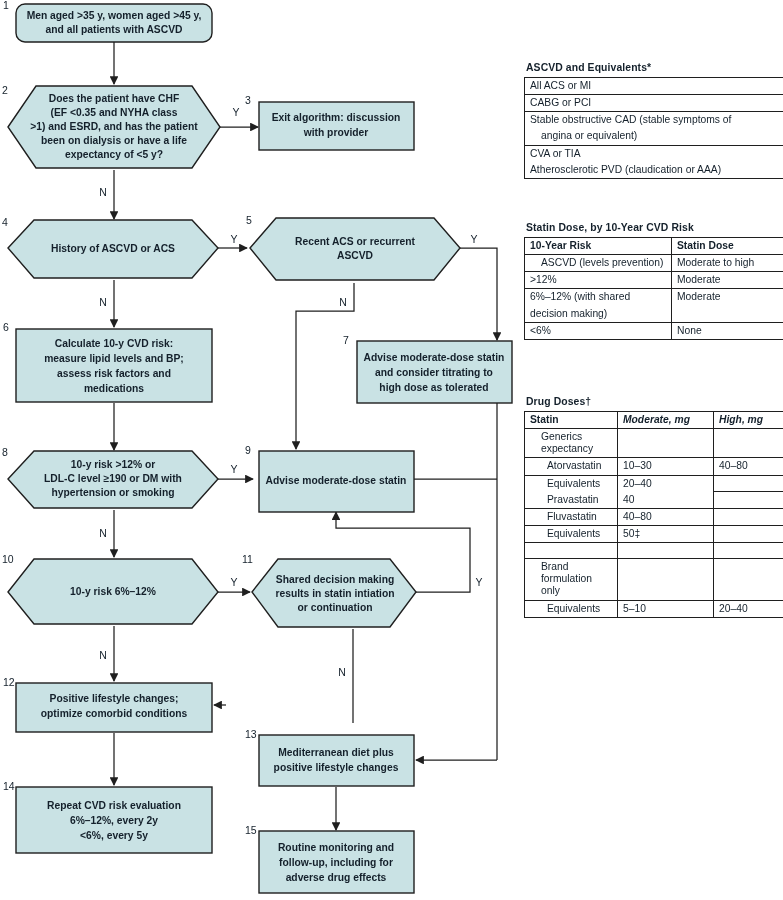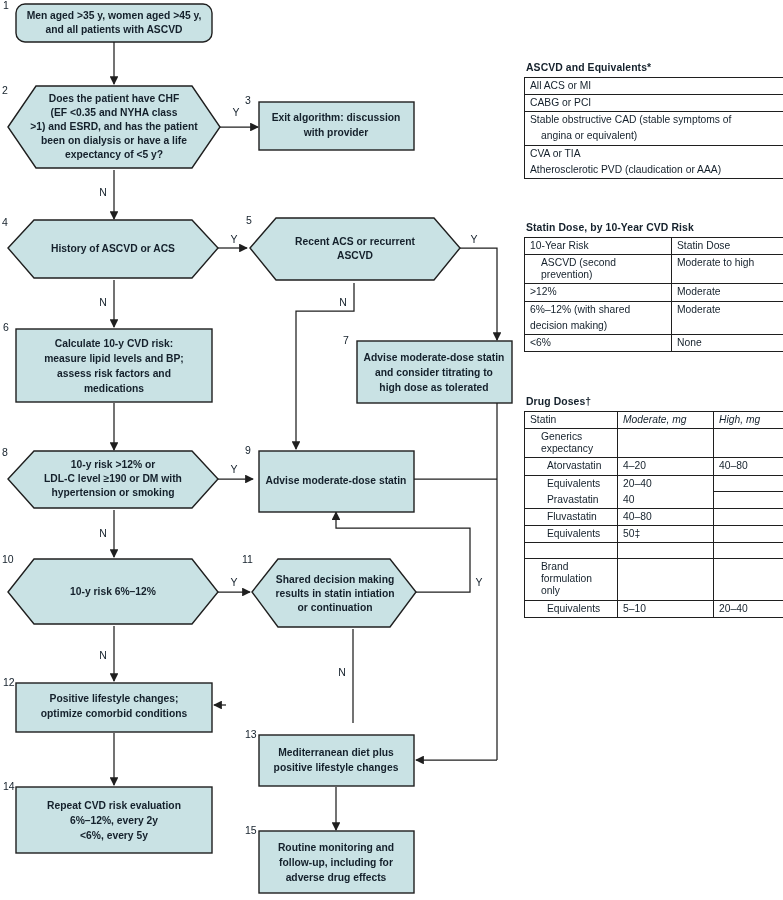--- a/index.html
+++ b/index.html
@@ -77,21 +77,21 @@
     table-layout: fixed;
   }
   table.kt td, table.kt th {
     border: 1px solid #1f1f1f;
     padding: 2px 4px 2px 5px;
     text-align: left;
     vertical-align: top;
     font-weight: normal;
     line-height: 1.18;
   }
-  table.kt th { font-weight: normal; }
+  table.kt th { font-weight: bold; }
   
   #ascvd-table td { border-left: 1px solid #1f1f1f; border-right: 1px solid #1f1f1f; }
   .indent-1 { padding-left: 16px !important; }
   .indent-2 { padding-left: 22px !important; }
   .no-top-border { border-top: none !important; }
   .nb { border-bottom: none !important; }
   .dose-col-mod { width: 86px; }
   .dose-col-high { width: 62px; }
   .risk-col-dose { width: 104px; }
   .em { font-style: italic; }
@@ -305,21 +305,21 @@
     <div class="tbl-caption">Statin Dose, by 10-Year CVD Risk</div>
     <table class="kt" id="statin-dose-table">
       <thead>
         <tr>
           <th>10-Year Risk</th>
           <th class="risk-col-dose">Statin Dose</th>
         </tr>
       </thead>
       <tbody>
         <tr>
-          <td class="indent-1">ASCVD (second prevention)</td>
+          <td class="indent-1">ASCVD (levels prevention)</td>
           <td>Moderate to high</td>
         </tr>
         <tr>
           <td>&gt;12%</td>
           <td>Moderate</td>
         </tr>
         <tr>
           <td class="nb">6%–12% (with shared</td>
           <td class="nb">Moderate</td>
         </tr>
@@ -346,21 +346,21 @@
         </tr>
       </thead>
       <tbody>
         <tr>
           <td class="indent-1">Generics expectancy</td>
           <td></td>
           <td></td>
         </tr>
         <tr>
           <td class="indent-2">Atorvastatin</td>
-          <td>4–20</td>
+          <td>10–30</td>
           <td>40–80</td>
         </tr>
         <tr>
           <td class="indent-2 nb">Equivalents</td>
           <td class="nb">20–40</td>
           <td></td>
         </tr>
         <tr>
           <td class="indent-2 no-top-border">Pravastatin</td>
           <td class="no-top-border">40</td>

